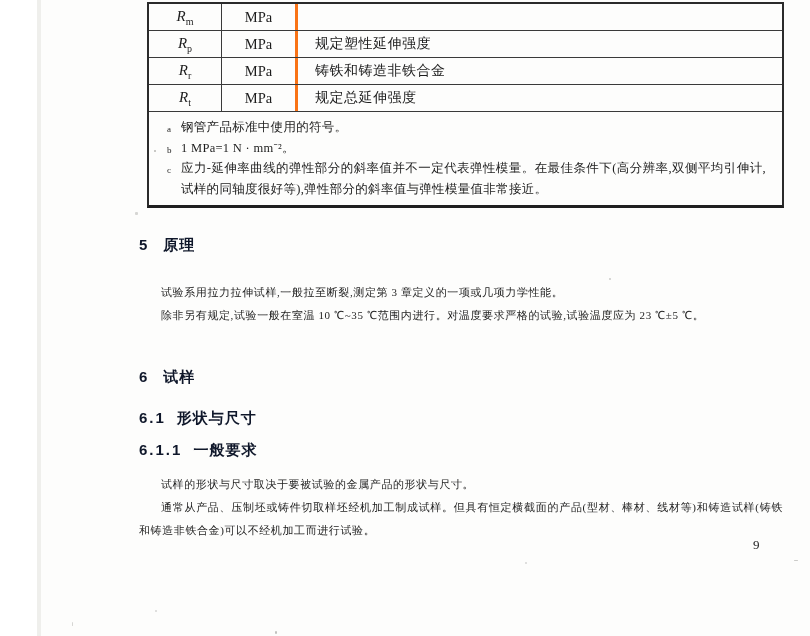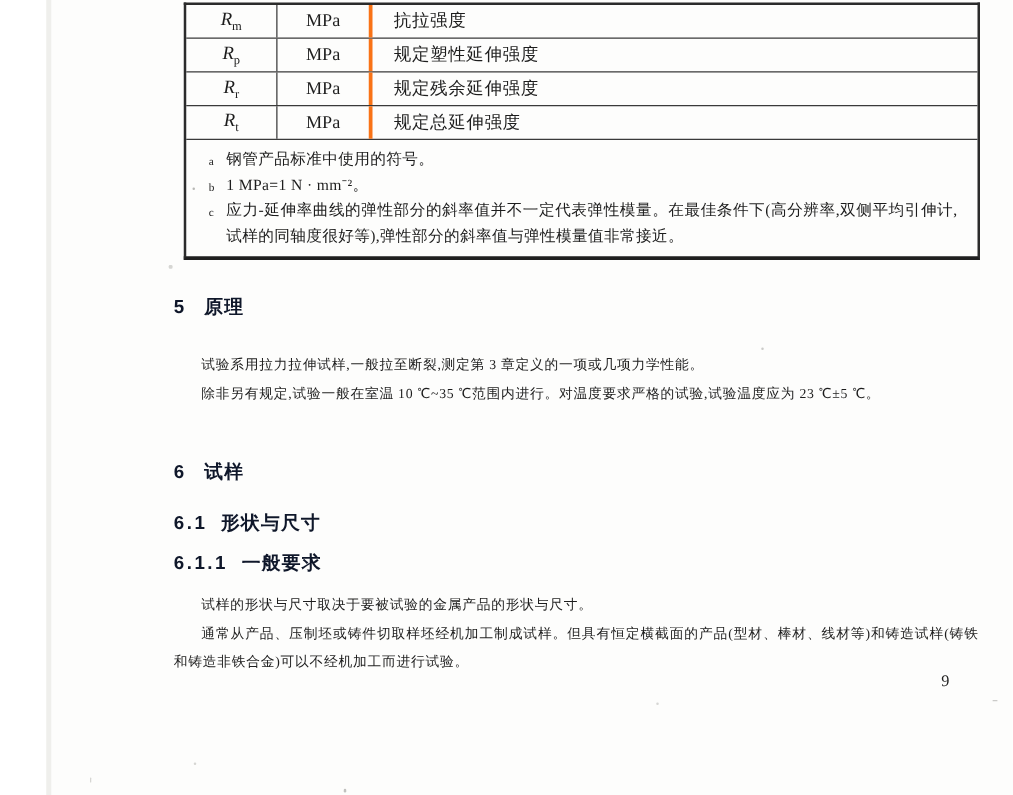--- a/index.html
+++ b/index.html
@@ -86,37 +86,36 @@
 <div class="page">
   <div class="edge-strip"></div>
 
   <div class="symbols-table">
 
     <div class="t-row">
       <div class="t-cell-sym">
           <span><i>R</i><sub>m</sub></span>
         </div>
       <div class="t-cell-unit">MPa</div>
-      <div class="t-cell-def">抗拉强度</div>
     </div>
 
     <div class="t-row">
       <div class="t-cell-sym">
           <span><i>R</i><sub>p</sub></span>
         </div>
       <div class="t-cell-unit">MPa</div>
       <div class="t-cell-def">规定塑性延伸强度</div>
     </div>
 
     <div class="t-row">
       <div class="t-cell-sym">
           <span><i>R</i><sub>r</sub></span>
         </div>
       <div class="t-cell-unit">MPa</div>
-      <div class="t-cell-def">规定残余延伸强度</div>
+      <div class="t-cell-def">铸铁和铸造非铁合金</div>
     </div>
 
     <div class="t-row">
       <div class="t-cell-sym">
           <span><i>R</i><sub>t</sub></span>
         </div>
       <div class="t-cell-unit">MPa</div>
       <div class="t-cell-def">规定总延伸强度</div>
     </div>
 

